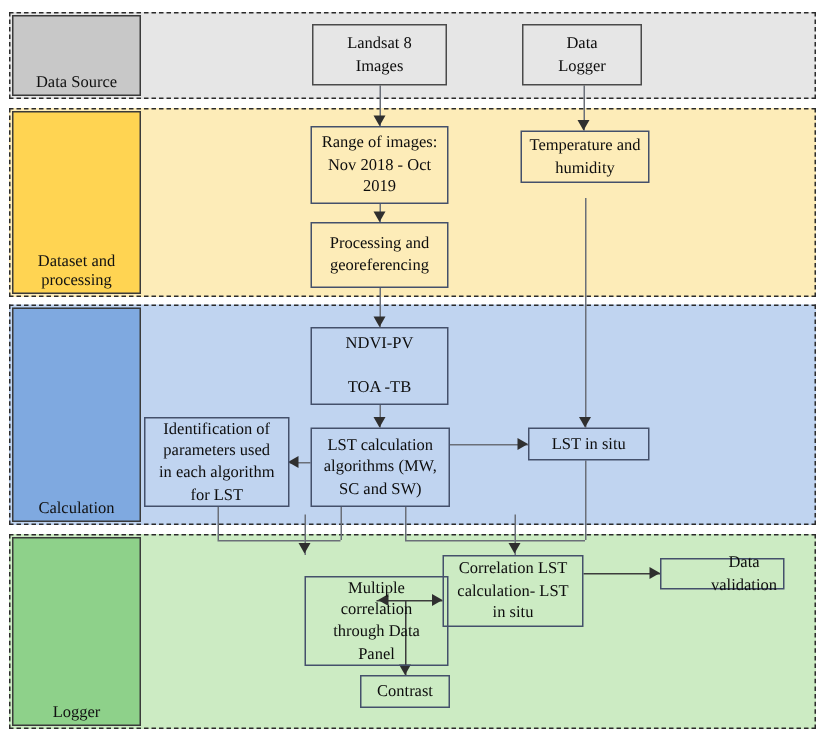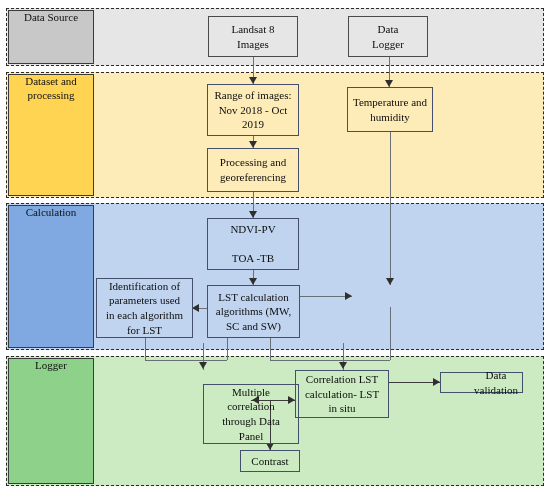--- a/index.html
+++ b/index.html
@@ -5,21 +5,21 @@
   html,body{margin:0;padding:0;background:#ffffff;}
   body{font-family:"Liberation Serif", serif;}
   #canvas{position:relative;width:550px;height:494px;background:#ffffff;overflow:hidden;}
 
   
   .band{position:absolute;left:6px;width:538px;box-sizing:border-box;
         border:1px dashed #2b2b2b;}
 
   
   .lane-label{position:absolute;box-sizing:border-box;border:1px solid #3a3a3a;
-        display:flex;align-items:flex-start;justify-content:center;text-align:center;
+        display:flex;align-items:flex-end;justify-content:center;text-align:center;
         font-size:11px;color:#111;line-height:1.25;z-index:6;}
 
   
   .node{position:absolute;box-sizing:border-box;border:1.4px solid #44506b;
         background:transparent;display:flex;align-items:center;justify-content:center;
         text-align:center;font-size:11px;color:#0d0d0d;line-height:1.32;z-index:8;
         padding:2px 3px;}
   .node.gray{border-color:#4a4a4a;}
   .node .txt{display:block;width:100%;white-space:pre-line;}
 
@@ -58,21 +58,21 @@
     <span>Dataset and
 processing</span>
   </div>
 
   <div class="node" style="left:207px;top:84px;width:92px;height:52px;">
     <span class="txt">Range of images:
 Nov 2018 - Oct
 2019</span>
   </div>
 
-  <div class="node" style="left:347px;top:87px;width:86px;height:45px;">
+  <div class="node" style="left:347px;top:87px;width:86px;height:35px;">
     <span class="txt">Temperature and
 humidity</span>
   </div>
 
   <div class="node" style="left:207px;top:148px;width:92px;height:44px;">
     <span class="txt">Processing and
 georeferencing</span>
   </div>
 
   <div class="band" style="top:203px;height:147px;background:#C0D4F0;"></div>
@@ -92,20 +92,23 @@
 in each algorithm
 for LST</span>
   </div>
 
   <div class="node" style="left:207px;top:285px;width:93px;height:53px;">
     <span class="txt">LST calculation
 algorithms (MW,
 SC and SW)</span>
   </div>
 
+  <div class="node" style="left:352px;top:285px;width:81px;height:22px;">
+    <span class="txt">LST in situ</span>
+  </div>
 
   <div class="band" style="top:356px;height:130px;background:#CCEBC3;"></div>
   <div class="lane-label" style="left:8px;top:358px;width:86px;height:126px;background:#8ED18A;">
     <span>Logger</span>
   </div>
 
   <div class="node" style="left:155px;top:384px;width:96px;height:60px;margin-left:48px;">
     <span class="txt">Multiple
 correlation
 through Data

